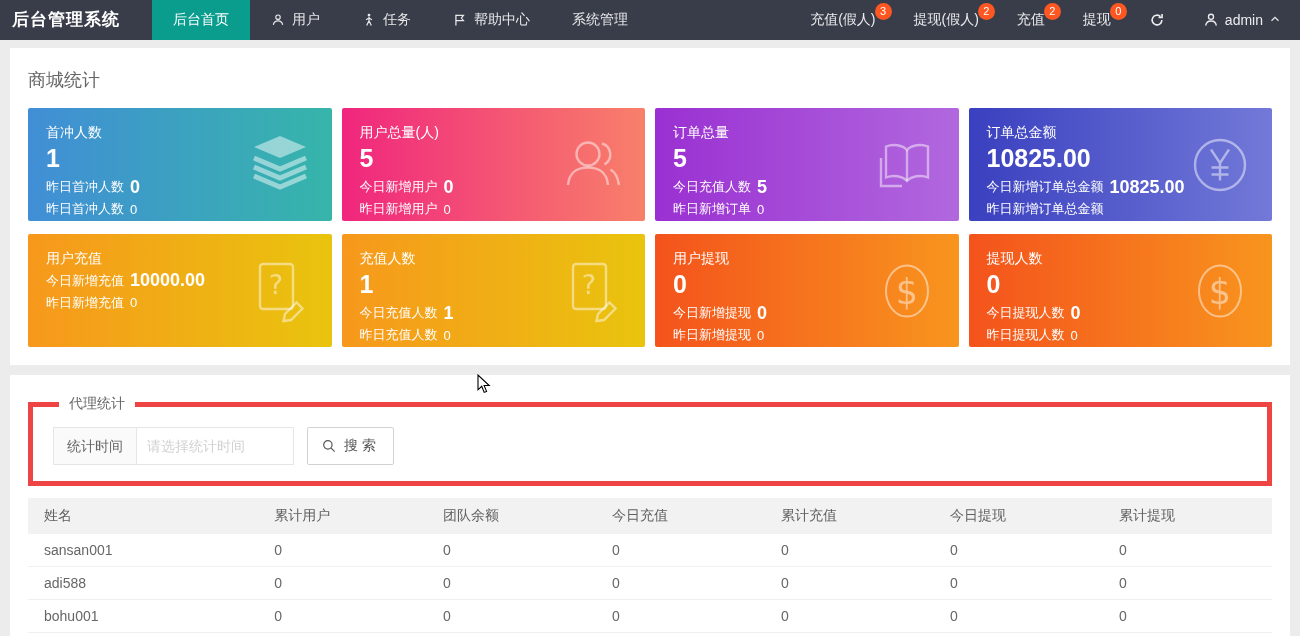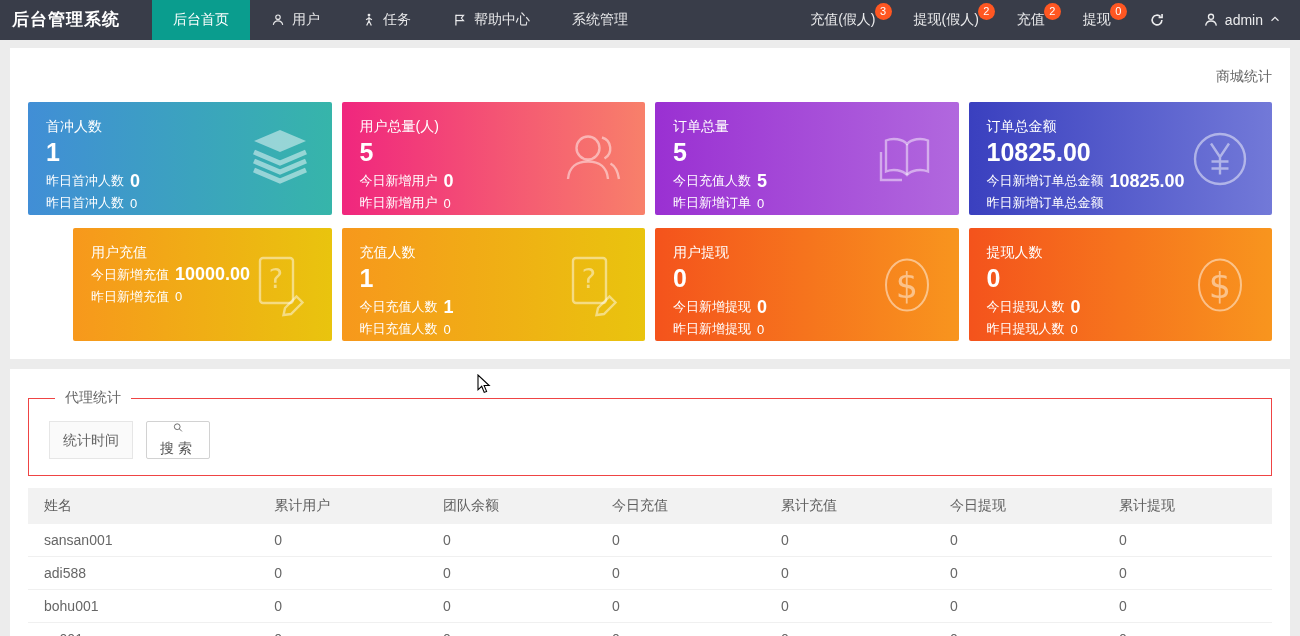--- a/index.html
+++ b/index.html
@@ -16,40 +16,40 @@
   .nav-item { display:flex; align-items:center; gap:7px; padding:0 21px; font-size:14px; color:rgba(255,255,255,.88); cursor:pointer; text-decoration:none; }
   .nav-item.active { background:#0a9d8e; color:#fff; }
   .nav-item svg { width:14px; height:14px; }
   .nav-right { margin-left:auto; display:flex; align-items:stretch; }
   .nav-right-item { position:relative; display:flex; align-items:center; gap:6px; padding:0 19px; font-size:14px; color:rgba(255,255,255,.9); cursor:pointer; }
   .nav-right-item svg { width:16px; height:16px; }
   .badge { position:absolute; top:3px; right:3px; min-width:17px; height:17px; line-height:17px; border-radius:9px; color:#fff; font-size:11px; text-align:center; padding:0 4px; }
   .user-item .caret svg { width:12px; height:12px; }
   
   .panel { background:#fff; margin:8px 10px 10px; padding:16px 18px 18px; }
-  .panel-title { font-size:14px; color:#666; margin:4px 0 16px;text-align:right; }
+  .panel-title { font-size:18px; color:#666; margin:4px 0 16px; }
   
   .cards { display:grid; grid-template-columns:repeat(4,1fr); gap:13px 10px; }
   .stat-card { position:relative; height:113px; padding:13px 18px; color:#fff; overflow:hidden; border-radius:2px; }
   .card-label { font-size:14px; margin-top:3px; }
   .card-value { font-size:25px; font-weight:bold; margin:3px 0 5px; line-height:1.1; }
   .card-line { font-size:13px; margin-top:3px; display:flex; align-items:center; gap:6px; height:19px; }
   .card-line b { font-size:18px; font-weight:bold; }
   .card-line em { font-style:normal; font-size:13px; }
   .card-icon { position:absolute; right:20px; top:50%; transform:translateY(-50%); }
   .card-icon svg { width:64px; height:64px; display:block; }
   
   .agent-panel { margin:10px 10px 0; padding:20px 18px; min-height:256px; }
-  fieldset.field { border:1px solid #ef4444; margin:0 0 12px; padding:14px 20px 16px; }
+  fieldset.field { border:5px solid #ef4444; margin:0 0 12px; padding:14px 20px 16px; }
   fieldset.field legend { font-size:14px; color:#666; padding:0 10px; margin-left:6px; }
   .form-row { display:flex; align-items:flex-end; }
   .form-label { height:38px; line-height:36px; padding:0 13px; border:1px solid #e6e6e6; background:#fafafa; font-size:14px; color:#666; white-space:nowrap; }
   .form-input { height:38px; width:158px; border:1px solid #e6e6e6; margin-left:-1px; padding:0 10px; font-size:14px; color:#666; outline:none; background:#fff; }
   .form-input::placeholder { color:#d2d2d2; }
-  .search-btn { margin-left:13px; height:38px; padding:0 13px; background:#fff; border:1px solid #d2d2d2; border-radius:2px; font-size:14px; color:#555; display:flex; align-items:center; gap:7px; cursor:pointer; letter-spacing:4px; font-family:inherit;flex-direction:column; }
+  .search-btn { margin-left:13px; height:38px; padding:0 13px; background:#fff; border:1px solid #d2d2d2; border-radius:2px; font-size:14px; color:#555; display:flex; align-items:center; gap:7px; cursor:pointer; letter-spacing:4px; font-family:inherit; }
   .search-btn svg { width:16px; height:16px; }
   
   table.agent-table { width:100%; border-collapse:collapse; font-size:14px; color:#666; table-layout:fixed; }
   .agent-table th { background:#f2f2f2; font-weight:normal; text-align:left; padding:9px 16px; color:#5f5f5f; }
   .agent-table td { padding:8px 16px; border-bottom:1px solid #f0f0f0;margin-top:46px; }
   .agent-table th:first-child, .agent-table td:first-child { width:18.5%; }
   
   .mouse-cursor { position:absolute; left:477px; top:374px; pointer-events:none; z-index:50; }
 </style>
 </head>
@@ -195,21 +195,21 @@
             <span>昨日新增订单总金额</span>
             <em></em>
           </div>
           <span class="card-icon">
             <svg viewBox="0 0 64 64" fill="none" stroke="rgba(255,255,255,.48)" stroke-width="2.4">
               <circle cx="32" cy="32" r="25"></circle>
               <path d="M23 16.5l9 13.5 9-13.5M32 30v17.5M23.5 34.5h17M23.5 41.5h17"></path>
             </svg>
           </span>
         </div>
-        <div class="stat-card" style="background: linear-gradient(to right, rgb(247, 152, 28), rgb(233, 196, 14)); margin-left: 45px;">
+        <div class="stat-card" style="background: linear-gradient(to right, rgb(247, 152, 28), rgb(233, 196, 14));">
           <div class="card-label">用户充值</div>
           <div class="card-line">
             <span>今日新增充值</span>
             <b>10000.00</b>
           </div>
           <div class="card-line">
             <span>昨日新增充值</span>
             <em>0</em>
           </div>
           <span class="card-icon">
@@ -276,20 +276,21 @@
           </span>
         </div>
       </div>
   </section>
 
   <section class="panel agent-panel">
     <fieldset class="field">
       <legend>代理统计</legend>
       <div class="form-row">
         <span class="form-label">统计时间</span>
+        <input class="form-input" type="text" placeholder="请选择统计时间" style="">
         <button class="search-btn">
           <svg viewBox="0 0 24 24">
               <circle cx="10.3" cy="10.3" r="6.3" fill="none" stroke="currentColor" stroke-width="1.8"></circle>
               <path d="M15.2 15.2L20.5 20.5" stroke="currentColor" stroke-width="1.8"></path>
             </svg>
           <span>搜索</span>
         </button>
       </div>
     </fieldset>
     <table class="agent-table">

